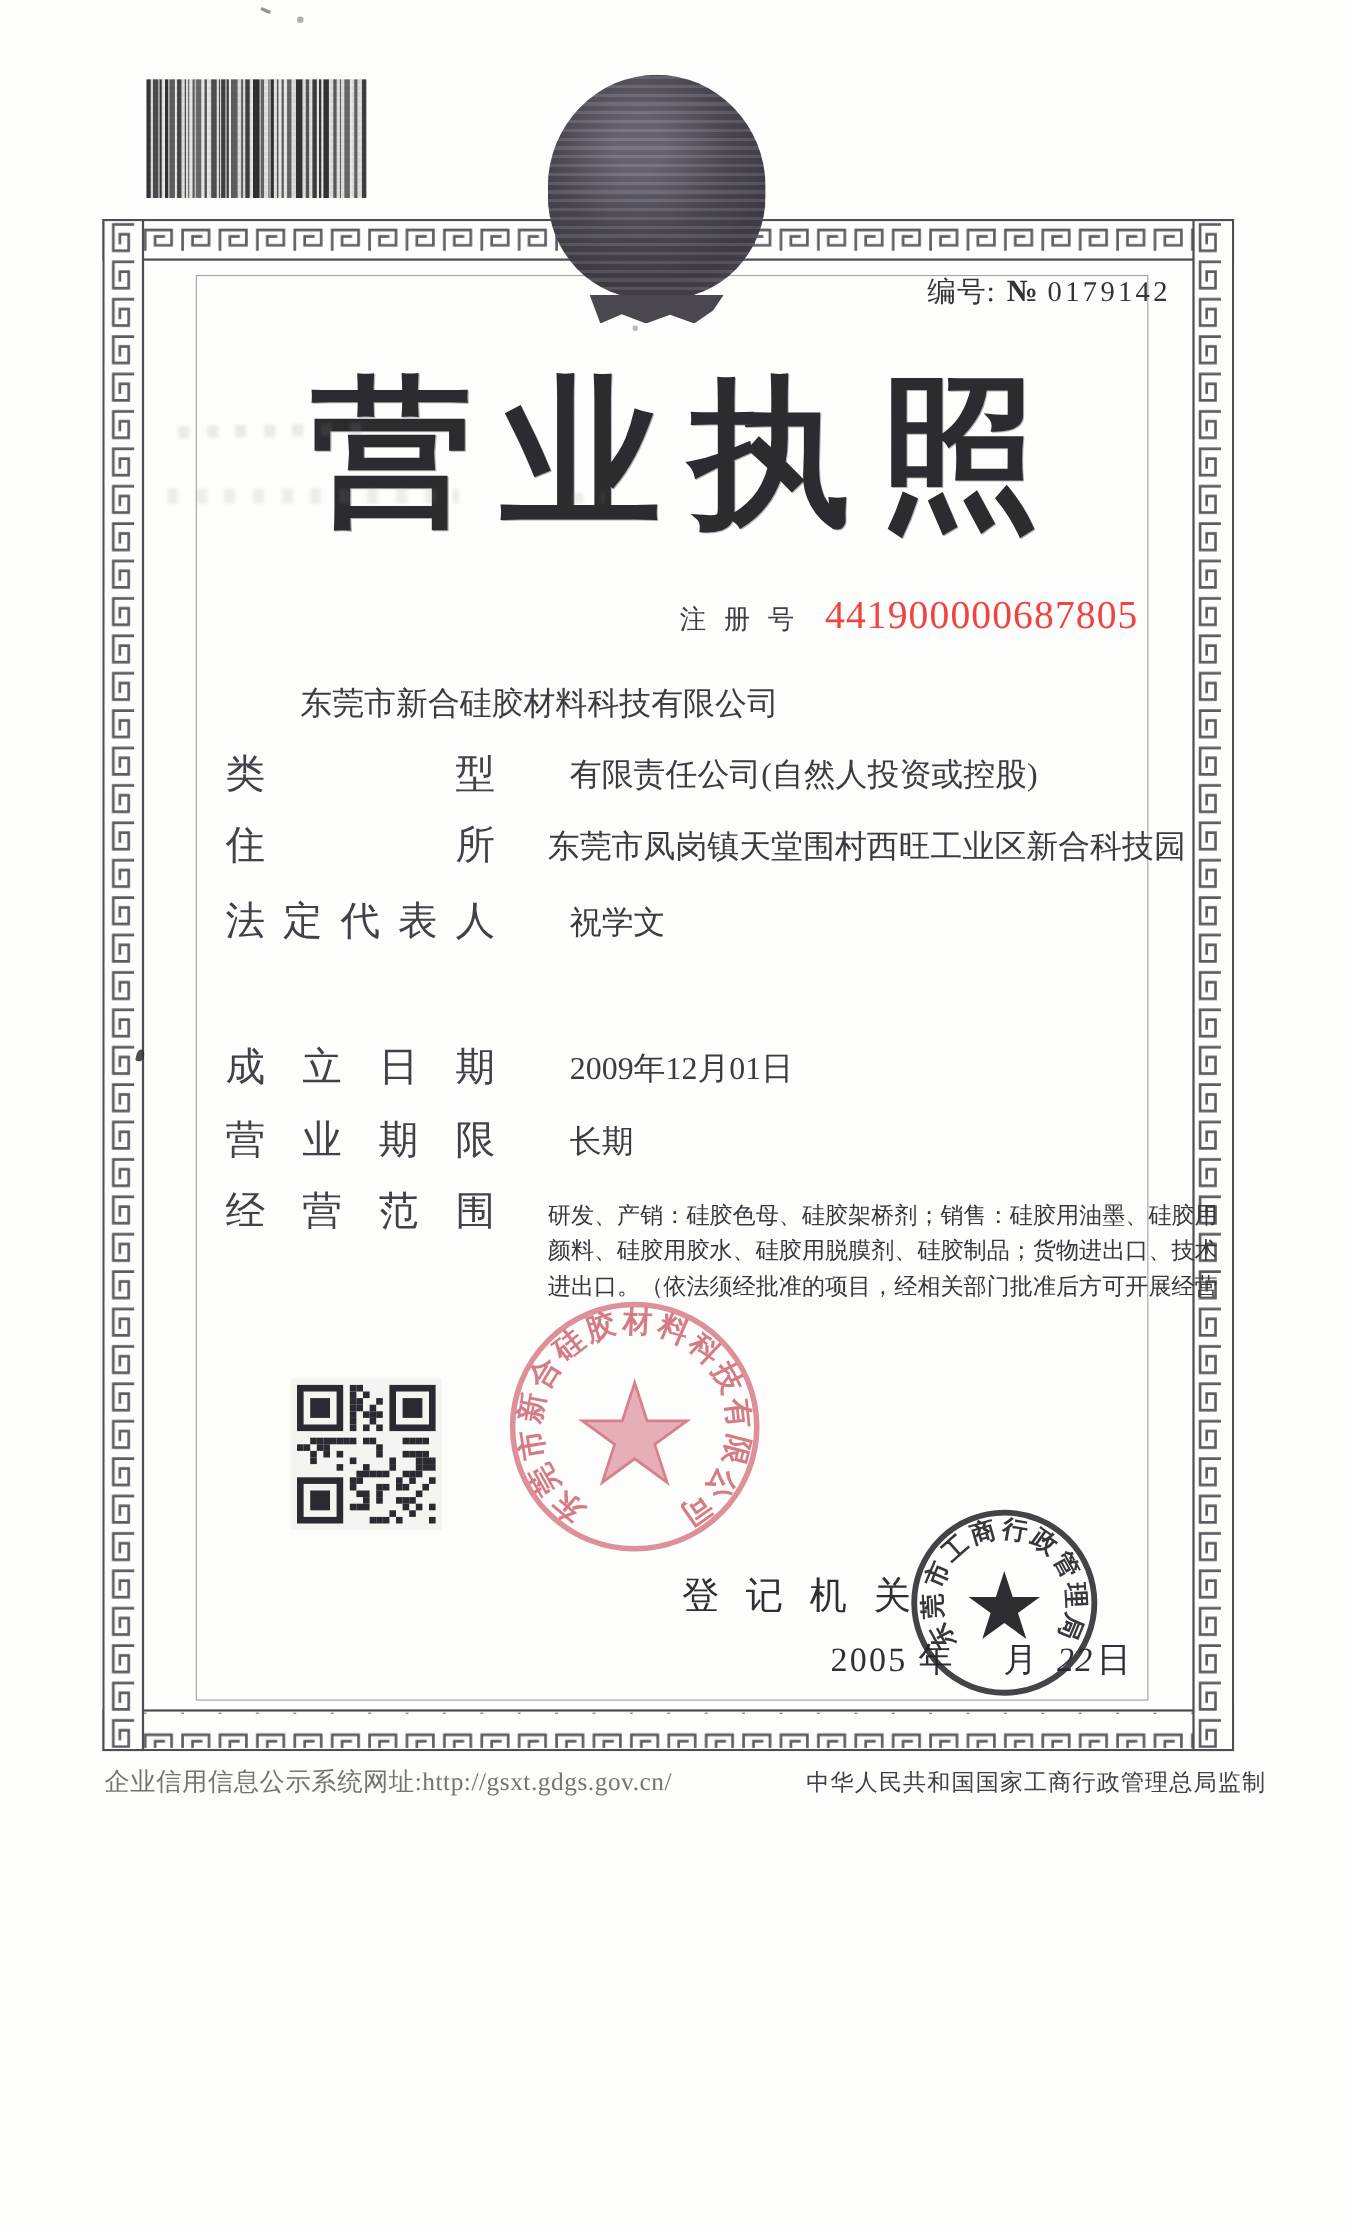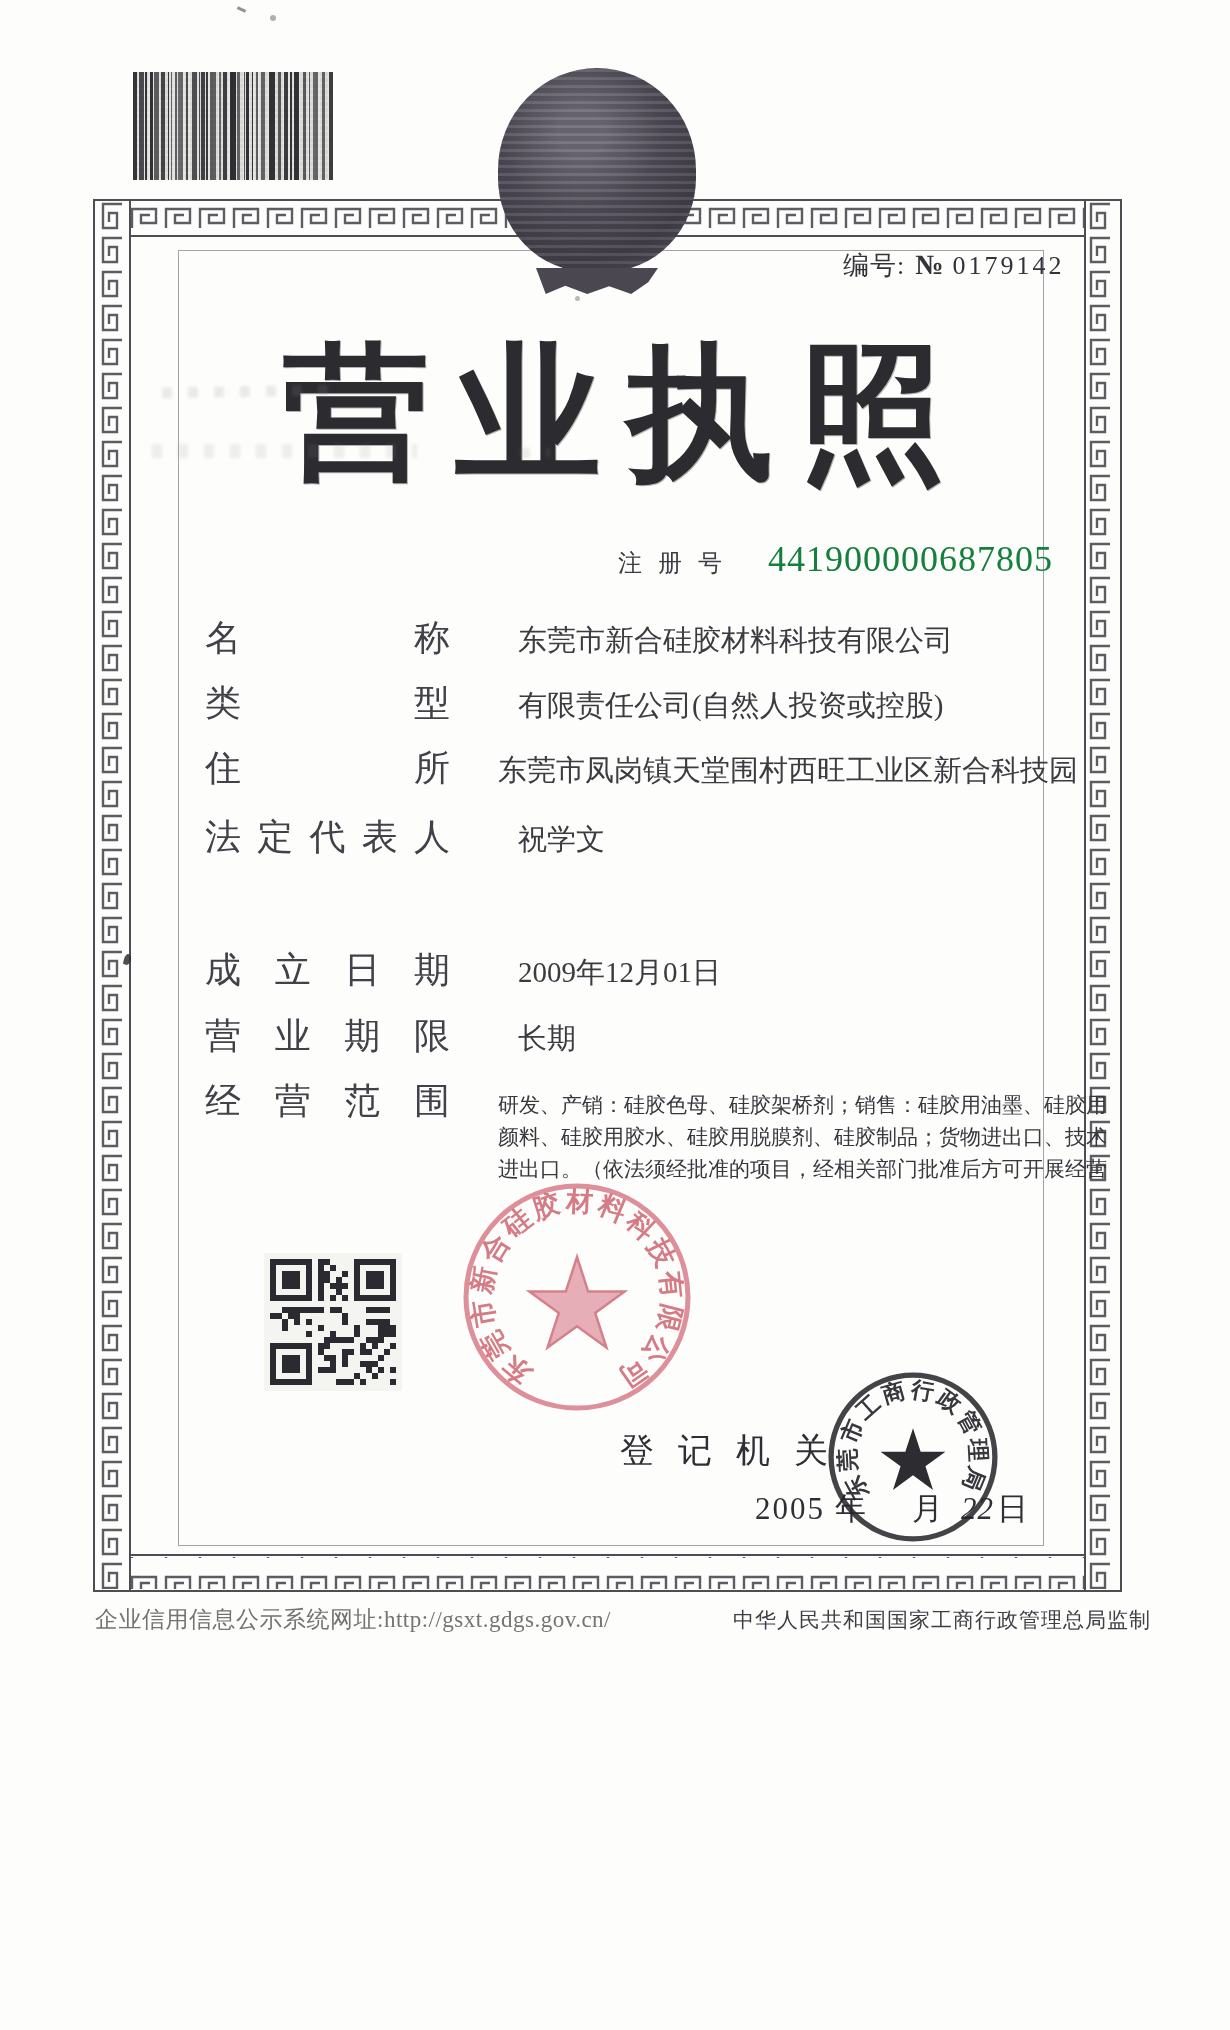--- a/index.html
+++ b/index.html
@@ -49,21 +49,21 @@
   .serial .digits { letter-spacing:3px; }
   
   .title {
     position:absolute; left:283px; top:334px; width:662px; display:flex; justify-content:space-between; z-index:2;
     font-family:"DejaVu Sans","Liberation Sans",sans-serif;
   }
   .title span { font-size:146px; line-height:156px; font-weight:900; color:#2b2b30; text-shadow:1px 1px 0 rgba(40,40,45,.35); }
   
   .regline { position:absolute; left:618px; top:538px; display:flex; align-items:baseline; z-index:2; white-space:nowrap; }
   .regline .lbl { font-size:24px; letter-spacing:16px; color:#3c3c44; }
-  .regline .num { font-size:36px; letter-spacing:1px; margin-left:30px; color:#15803d; }
+  .regline .num { font-size:36px; letter-spacing:1px; margin-left:12px; color:#ef4444; }
   
   .row { position:absolute; left:205px; display:flex; z-index:2; }
   .flabel {
     width:245px; flex:none; font-size:36px; line-height:44px; color:#41414a; font-weight:500;
     text-align:justify; text-align-last:justify;
   }
   .fvalue { margin-left:68px; font-size:29px; line-height:38px; color:#3b3b42; padding-top:5px; white-space:nowrap; }
   .scope { margin-left:48px; padding-top:10px; width:610px; }
   .scope div { font-size:21px; line-height:32px; color:#36363d; white-space:nowrap; }
   .scope-end {
@@ -186,21 +186,20 @@
     <span class="lbl">注册号</span>
     <span class="num">441900000687805</span>
   </div>
 
   <div class="ghost g1"></div>
   <div class="ghost g2"></div>
   <div class="ghost g3"></div>
   <div class="ink-dot"></div>
 
   <div class="row" style="top:616px">
-    <div class="flabel">名称</div>
     <div class="fvalue">东莞市新合硅胶材料科技有限公司</div>
   </div>
   <div class="row" style="top:681px">
     <div class="flabel">类型</div>
     <div class="fvalue">有限责任公司(自然人投资或控股)</div>
   </div>
   <div class="row" style="top:746px">
     <div class="flabel">住所</div>
     <div class="fvalue" style="margin-left:48px">东莞市凤岗镇天堂围村西旺工业区新合科技园</div>
   </div>

